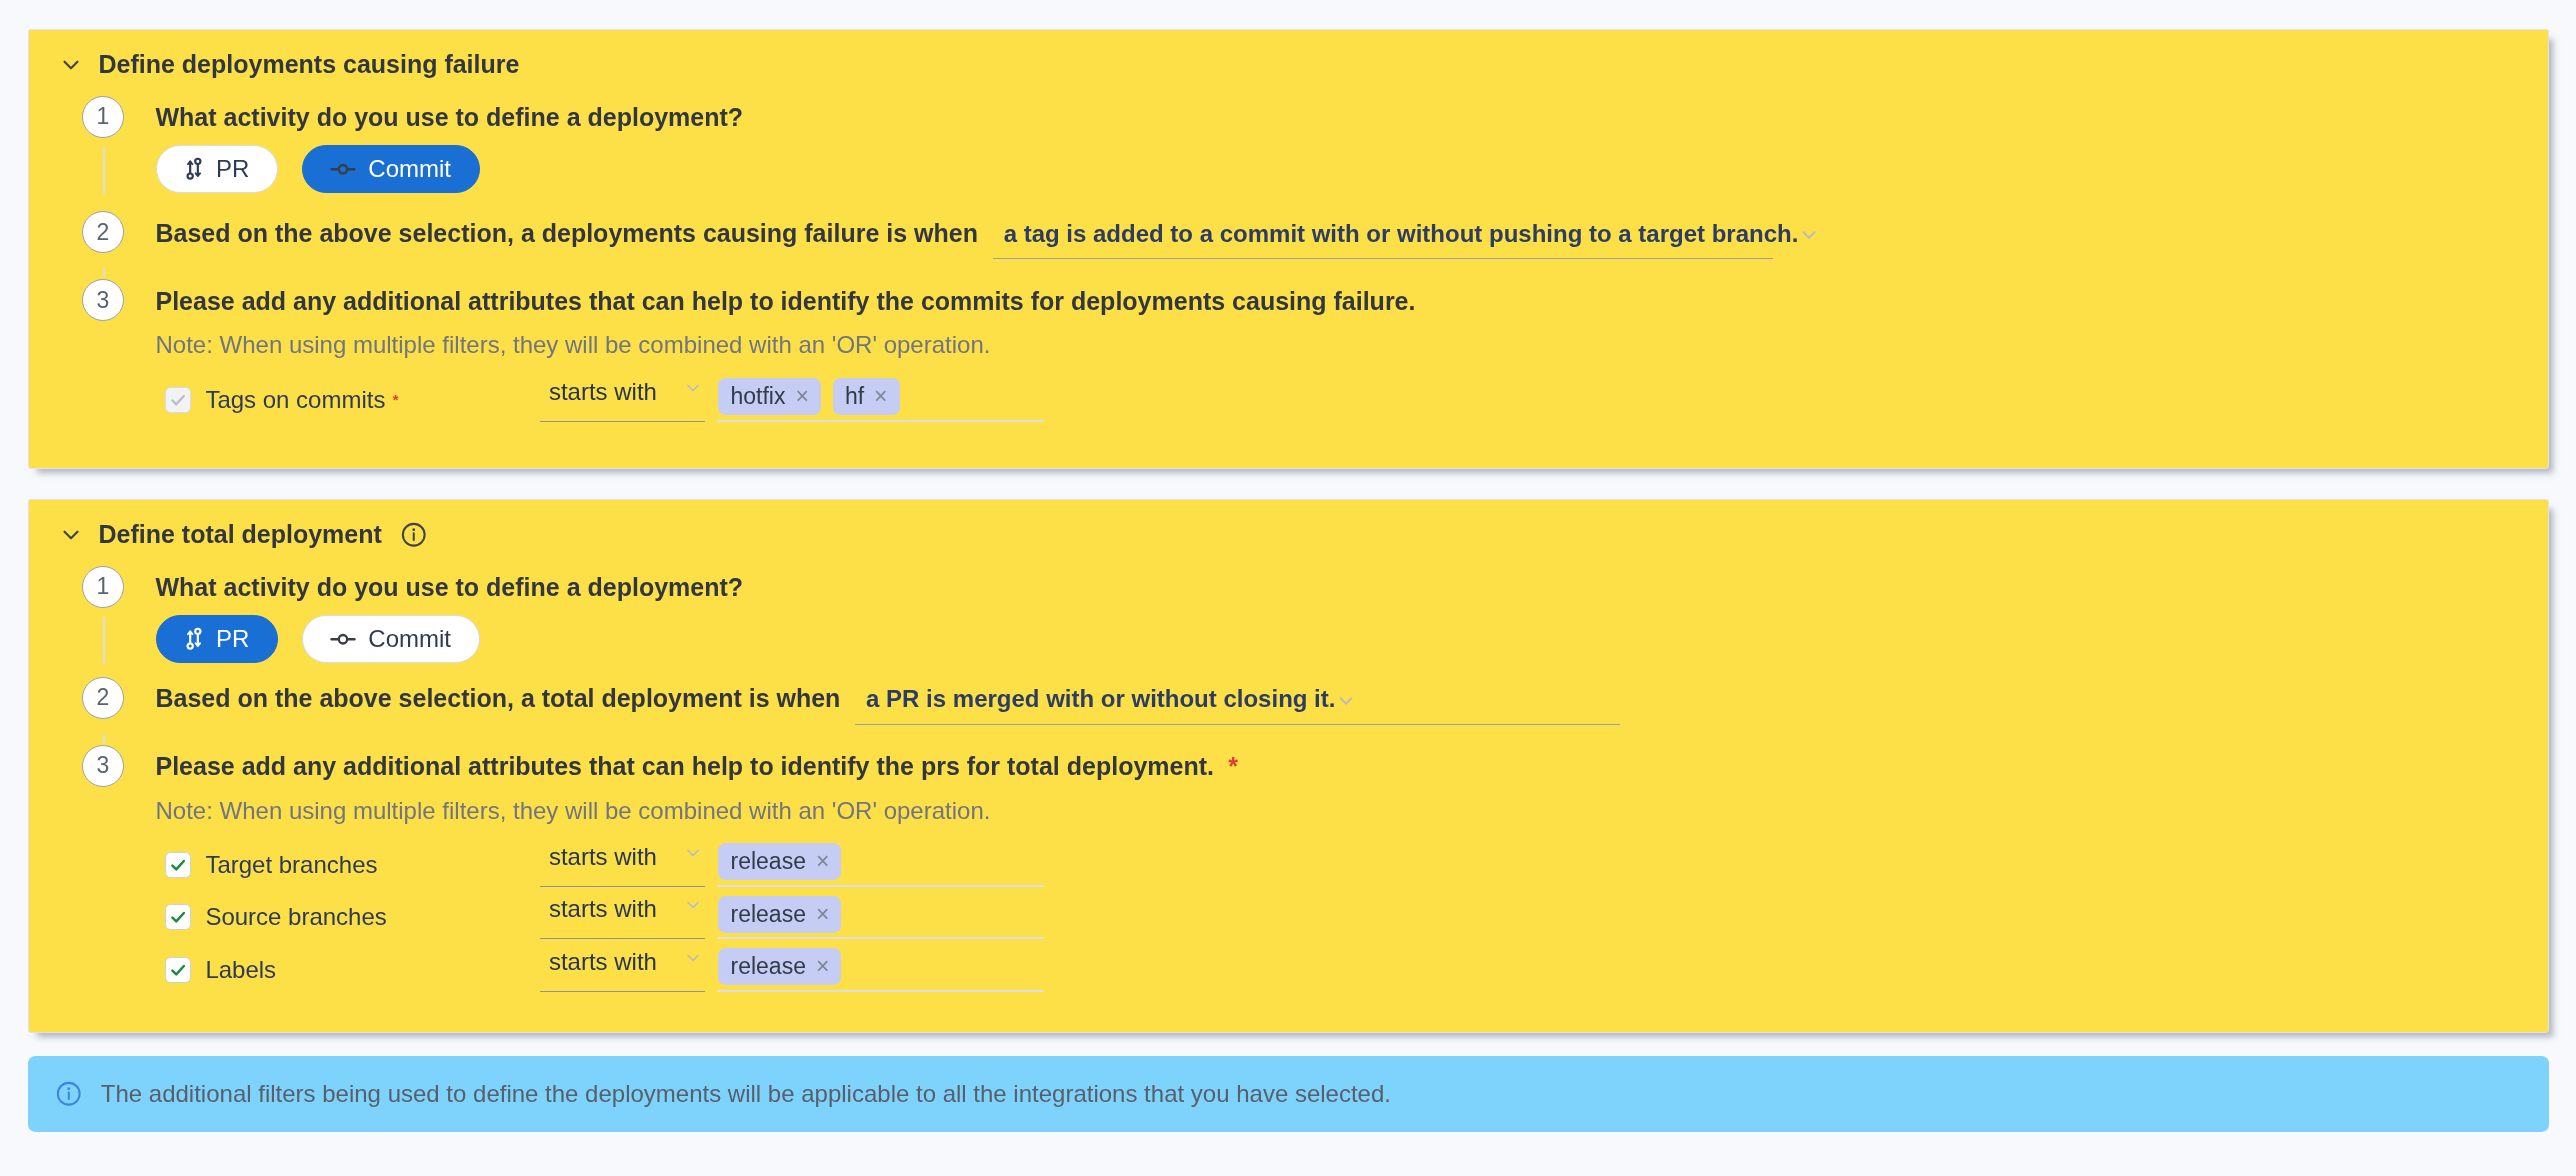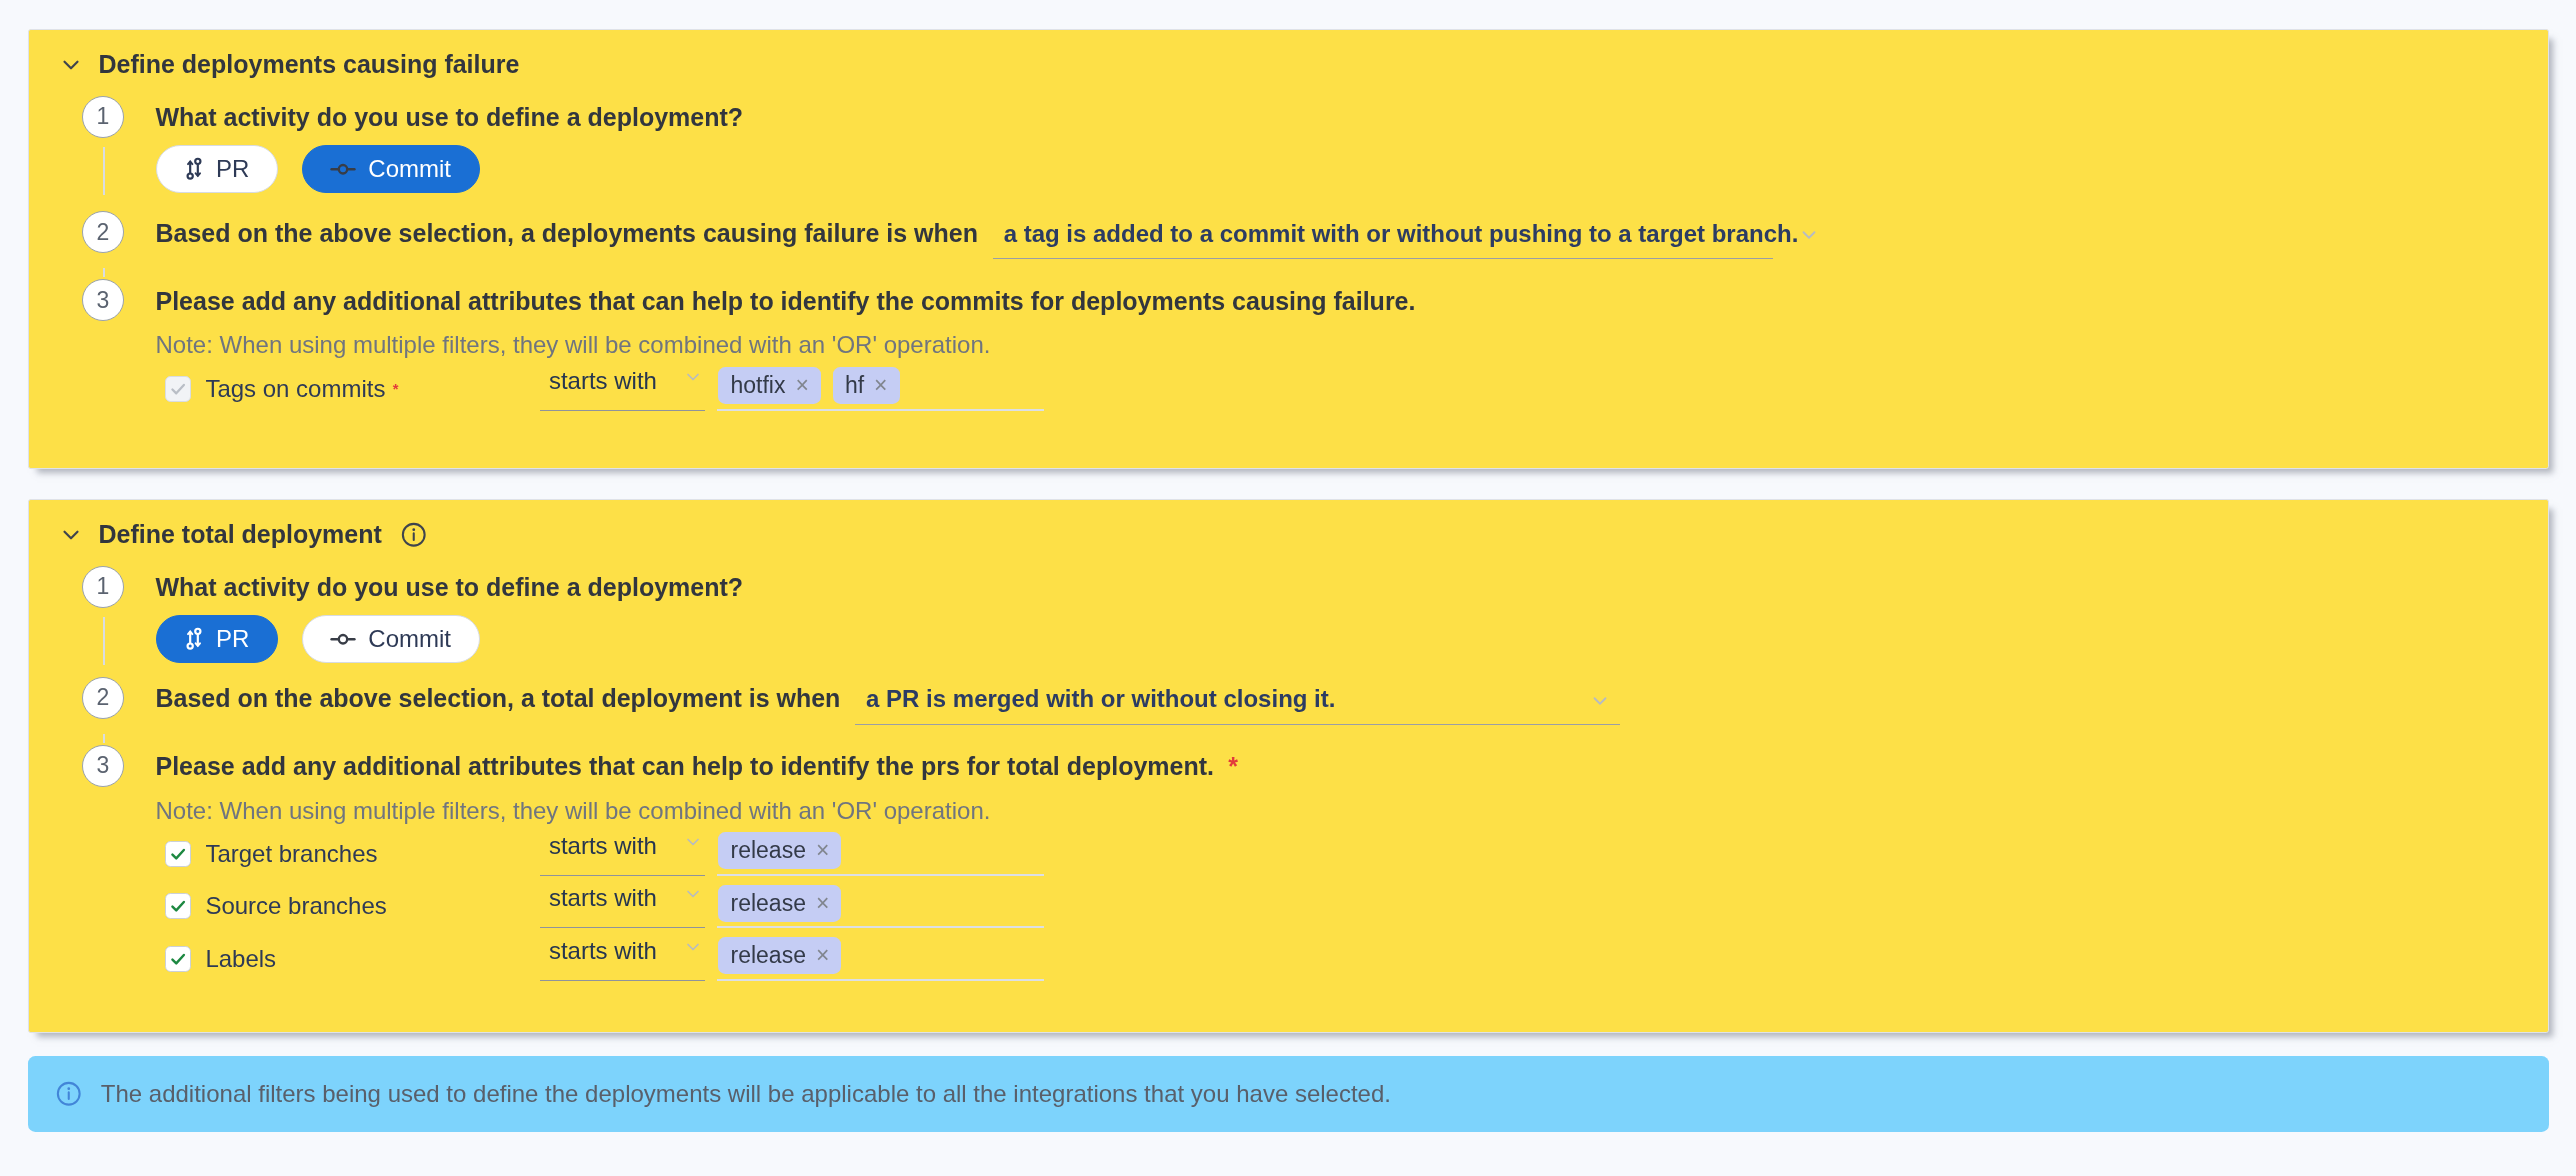--- a/index.html
+++ b/index.html
@@ -33,29 +33,29 @@
   .activity-buttons{display:flex;gap:24px;margin-top:13px;}
   .btn{
     height:48px;border-radius:24px;display:inline-flex;align-items:center;gap:12px;
     font-size:24px;padding:0 27.5px;box-sizing:border-box;cursor:pointer;white-space:nowrap;
   }
   .btn.outline{background:#fff;border:1.8px solid #d7dbe2;color:#2e3a56;}
   .btn.selected{background:#1a6fd4;border:1.8px solid #1a6fd4;color:#ffffff;}
   .step2-row{margin-top:18.3px;}
   .step3-row{margin-top:20px;}
   .select-lg{
-    display:inline-flex;justify-content:space-between;align-items:flex-start;
+    display:inline-flex;justify-content:flex-start;align-items:flex-start;
     border-bottom:1.8px solid #9a9ea6;height:48px;box-sizing:border-box;
     margin-left:14.7px;padding:7.3px 9.2px 0 11px;cursor:pointer;
   }
   .select-lg .value{font-size:24px;font-weight:600;color:#2c3c63;line-height:29px;white-space:nowrap;}
   .select-lg.w1{width:780px;}
   .select-lg.w2{width:765px;}
   .note{margin-top:15.6px;font-size:24px;color:#70757f;line-height:27.5px;white-space:nowrap;}
-  .filters{margin-top:8px;padding-left:9.2px;}
+  .filters{margin-top:19px;padding-left:9.2px;}
   .filter-row{display:flex;align-items:stretch;height:44px;margin-bottom:8.3px;}
   .filter-left{width:375px;display:flex;align-items:center;}
   .checkbox{
     width:26px;height:26px;border-radius:5.5px;box-sizing:border-box;flex-shrink:0;
     display:flex;align-items:center;justify-content:center;cursor:pointer;
   }
   .checkbox.checked{background:#fff;border:1.8px solid #cbd0d8;}
   .checkbox.disabled{background:#f1f3f6;border:1.8px solid #d8dce2;cursor:default;}
   .filter-label{margin-left:14.7px;font-size:24px;color:#2e3a56;white-space:nowrap;}
   .req{color:#e23b3b;font-weight:700;margin-left:7.3px;}

